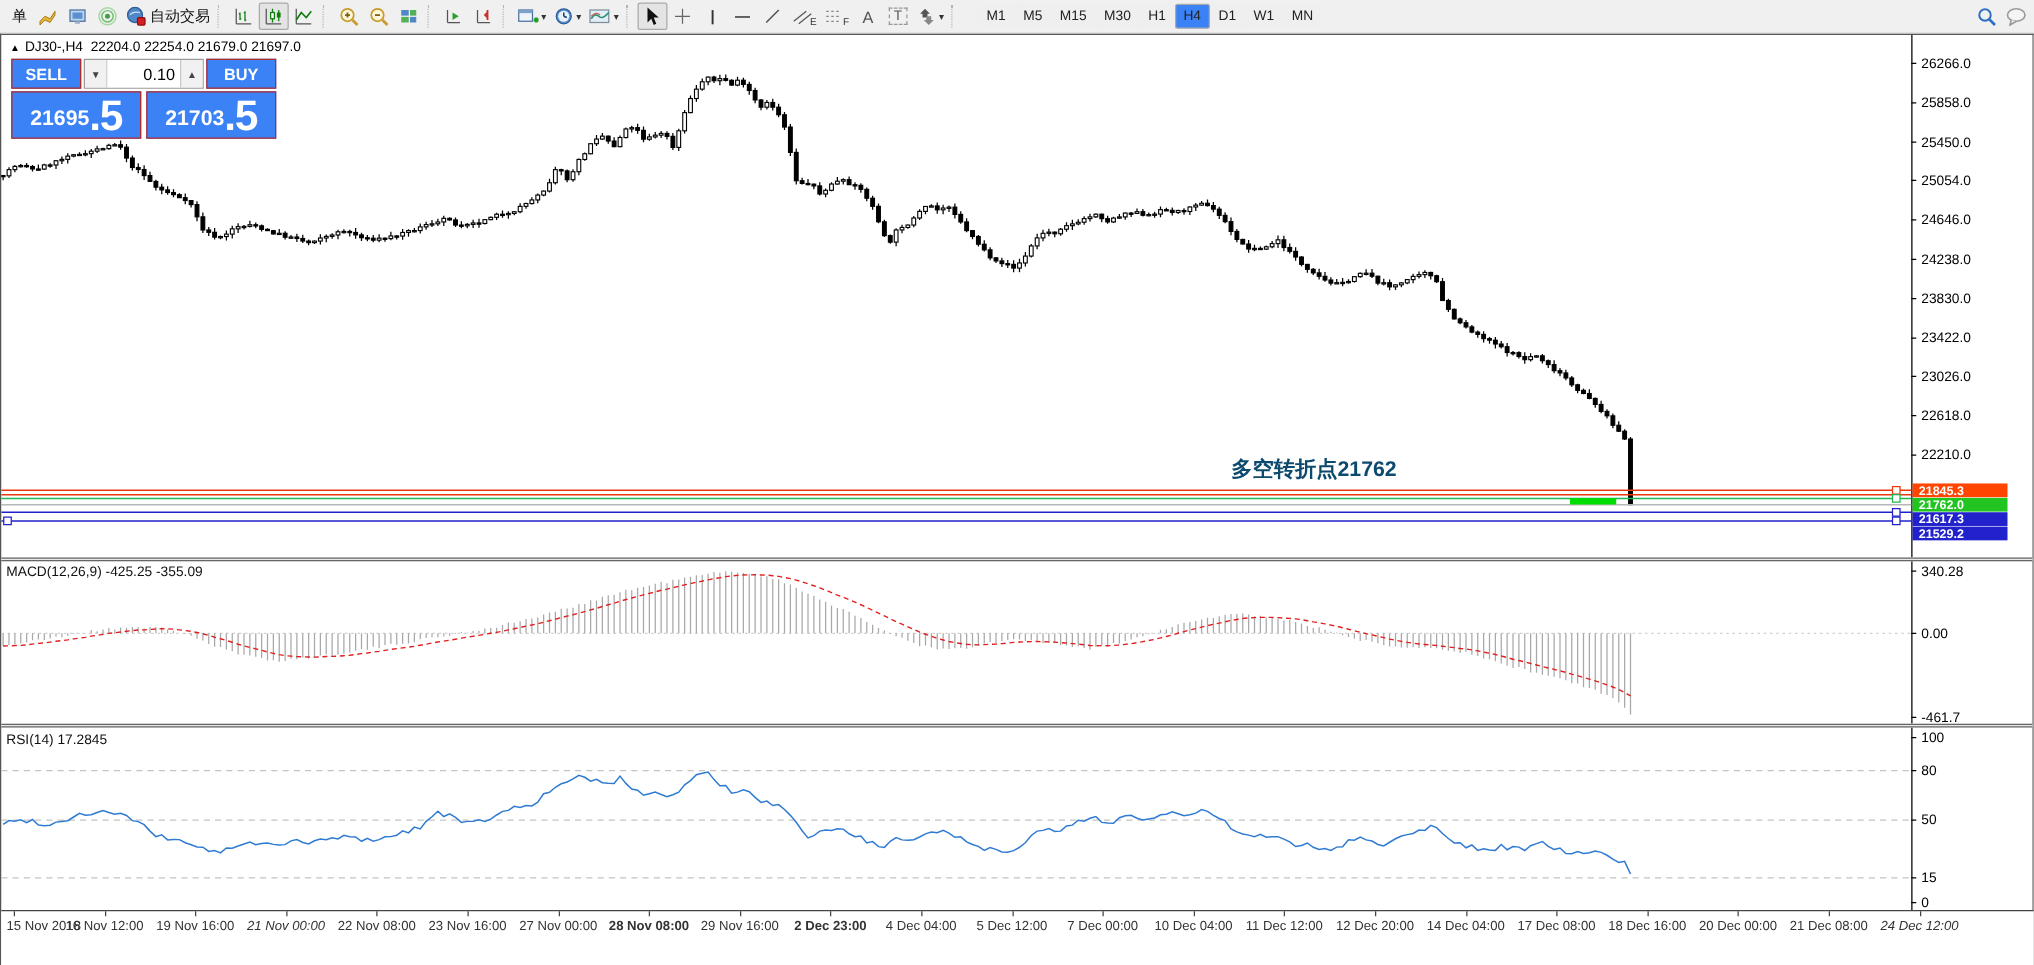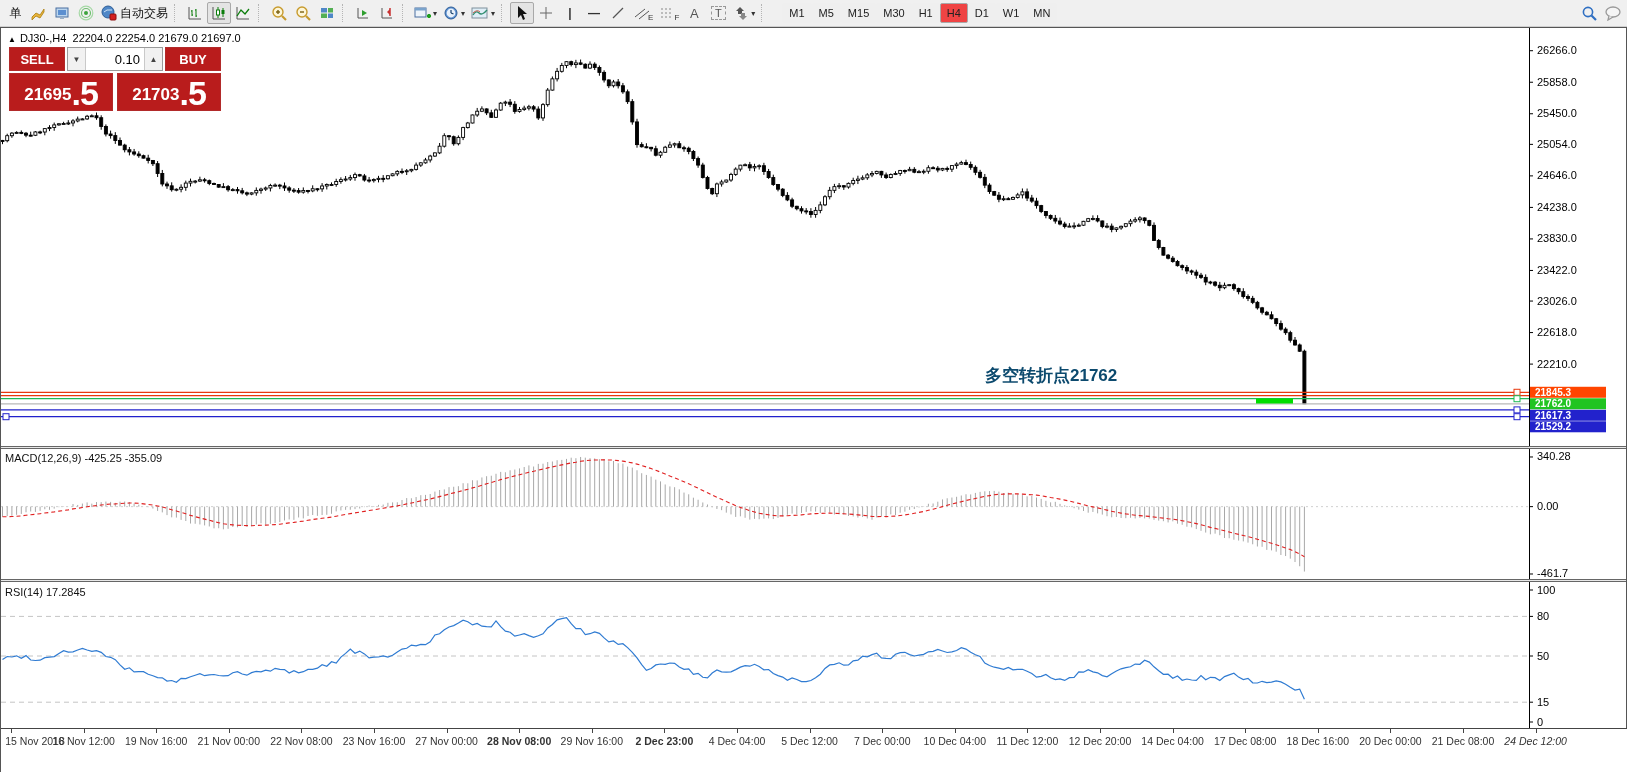--- a/index.html
+++ b/index.html
@@ -11,41 +11,41 @@
     border-bottom:1px solid #cfcfcf;display:flex;align-items:center;padding:0 2px;box-sizing:border-box;}
   .tb{height:22px;min-width:24px;display:flex;align-items:center;justify-content:center;
     border:1px solid transparent;border-radius:2px;background:transparent;padding:0 2px;cursor:default;}
   .tb.active{background:#e4e4e4;border:1px solid #a9a9a9;}
   .tb svg{display:block}
   .tb .cn{font-size:12px;color:#111;margin-left:3px;white-space:nowrap;}
   .caret{font-size:8px;color:#333;margin-left:2px;}
   .grip{width:4px;height:18px;border-left:1px dotted #b5b5b5;margin:0 4px 0 3px;}
   .tf{height:20px;min-width:27px;display:flex;align-items:center;justify-content:center;
     font-size:11px;color:#222;border:1px solid transparent;border-radius:2px;}
-  .tf.active{background:#ef4444;border:1px solid #a9a9a9;}
+  .tf.active{background:#3b82f6;border:1px solid #a9a9a9;}
   .tb-spacer{flex:1}
   .glyph{font-size:12px;color:#333;font-weight:bold;}
 
   
   .chart-frame{position:absolute;top:27px;left:0;width:1627px;height:745px;background:#fff;
     border-left:1px solid #555;border-right:1px solid #555;border-top:1px solid #555;box-sizing:border-box;}
   .panel-sep{position:absolute;left:0;width:100%;height:3px;background:#e8e8e8;
     border-top:1px solid #666;border-bottom:1px solid #666;box-sizing:border-box;}
   svg.panel{position:absolute;left:0;display:block;}
   .panel-label{position:absolute;left:4px;font-size:11px;color:#111;white-space:nowrap;}
 
   .chart-title{position:absolute;left:7px;top:4px;font-size:11px;color:#000;white-space:nowrap;}
   .chart-title .tri{font-size:8px;margin-right:4px;}
 
   .annotation{position:absolute;font-size:17px;font-weight:bold;white-space:nowrap;}
 
   
   .trade-panel{position:absolute;left:8px;top:19px;width:212px;}
   .tp-row1{display:flex;height:24px;}
-  .btn-red{background:#b91c1c;color:#fff;border:1px solid #b22a2a;display:flex;align-items:center;justify-content:center;
+  .btn-red{background:#3b82f6;color:#fff;border:1px solid #b22a2a;display:flex;align-items:center;justify-content:center;
     font-size:13px;font-weight:600;box-sizing:border-box;}
   .sellbuy{width:58px;height:24px;}
   .vol-group{display:flex;height:24px;margin:0 2px;border:1px solid #9b9b9b;box-sizing:border-box;background:#fff;}
   .spin{width:17px;background:#f1f1f1;border:0;display:flex;align-items:center;justify-content:center;
     font-size:8px;color:#444;border-left:1px solid #c9c9c9;border-right:1px solid #c9c9c9;}
   .vol-input{width:54px;border:0;outline:none;text-align:right;font-size:13px;padding:0 4px 0 0;
     font-family:"Liberation Sans",sans-serif;}
   .tp-row2{display:flex;margin-top:2px;height:38px;}
   .price-box{width:104px;display:flex;align-items:flex-end;justify-content:center;padding-bottom:2px;box-sizing:border-box;}
   .price-box.gap{margin-left:4px;}
@@ -1240,21 +1240,21 @@
         <polyline points="1.5,77.5 6.2,74.5 10.9,75.0 15.6,73.8 20.3,76.2 25.0,73.6 29.7,78.0 34.4,78.5 39.1,78.2 43.8,75.7 48.5,75.2 53.2,74.6 57.9,71.6 62.6,68.7 67.3,70.1 72.0,69.8 76.7,68.0 81.4,66.4 86.1,68.0 90.8,69.3 95.5,68.7 100.2,70.4 104.9,74.5 109.6,75.3 114.3,77.7 119.0,82.9 123.7,87.3 128.4,85.8 133.1,89.9 137.8,89.6 142.5,89.7 147.2,92.2 151.9,93.8 156.6,95.6 161.3,95.8 166.0,99.1 170.7,98.5 175.4,100.3 180.1,96.4 184.8,96.6 189.5,94.8 194.2,93.2 198.9,91.7 203.6,93.7 208.3,92.8 213.0,92.5 217.7,93.5 222.4,93.9 227.1,93.7 231.8,90.7 236.5,89.7 241.2,92.0 245.9,93.2 250.6,90.6 255.3,89.3 260.0,89.8 264.7,88.2 269.4,89.2 274.1,86.3 278.8,87.4 283.5,87.6 288.2,91.0 292.9,88.6 297.6,90.9 302.3,89.7 307.0,87.4 311.7,87.3 316.4,86.2 321.1,82.7 325.8,84.3 330.5,79.7 335.2,81.1 339.9,75.1 344.6,71.4 349.3,67.0 354.0,71.2 358.7,69.1 363.4,71.9 368.1,75.9 372.8,75.1 377.5,75.0 382.2,73.8 386.9,75.1 391.6,73.3 396.3,70.0 401.0,67.1 405.7,66.3 410.4,63.1 415.1,63.9 419.8,62.4 424.5,62.7 429.2,59.8 433.9,53.0 438.6,51.8 443.3,47.8 448.0,45.0 452.7,43.6 457.4,41.1 462.1,38.2 466.8,39.8 471.5,42.9 476.2,41.4 480.9,44.2 485.6,44.6 490.3,44.8 495.0,38.9 499.7,44.7 504.4,49.2 509.1,50.2 513.8,54.2 518.5,53.0 523.2,51.7 527.9,53.6 532.6,55.3 537.3,53.8 542.0,51.8 546.7,45.9 551.4,42.5 556.1,37.8 560.8,36.6 565.5,35.7 570.2,41.7 574.9,46.6 579.6,46.5 584.3,52.6 589.0,51.7 593.7,49.9 598.4,51.4 603.1,55.9 607.8,59.9 612.5,58.9 617.2,62.4 621.9,61.7 626.6,65.6 631.3,70.3 636.0,75.8 640.7,82.6 645.4,88.3 650.1,86.5 654.8,82.9 659.5,82.0 664.2,82.4 668.9,81.0 673.6,81.3 678.3,85.0 683.0,87.3 687.7,86.8 692.4,92.4 697.1,91.3 701.8,95.3 706.5,95.9 711.2,91.0 715.9,88.0 720.6,89.9 725.3,90.2 730.0,89.8 734.7,87.6 739.4,85.1 744.1,83.6 748.8,84.2 753.5,82.3 758.2,84.5 762.9,87.8 767.6,87.5 772.3,91.5 777.0,93.6 781.7,95.1 786.4,98.3 791.1,96.0 795.8,97.5 800.5,99.6 805.2,99.7 809.9,98.5 814.6,95.8 819.3,92.2 824.0,86.4 828.7,82.9 833.4,82.3 838.1,80.8 842.8,83.2 847.5,82.9 852.2,78.8 856.9,78.1 861.6,74.2 866.3,74.9 871.0,72.6 875.7,71.2 880.4,75.9 885.1,76.4 889.8,76.6 894.5,72.2 899.2,70.6 903.9,70.3 908.6,72.6 913.3,74.0 918.0,73.2 922.7,72.4 927.4,69.8 932.1,69.4 936.8,67.5 941.5,69.0 946.2,70.5 950.9,69.8 955.6,68.5 960.3,65.7 965.0,67.1 969.7,70.3 974.4,72.8 979.1,74.5 983.8,81.1 988.5,83.5 993.2,85.2 997.9,86.1 1002.6,87.3 1007.3,85.5 1012.0,87.8 1016.7,87.3 1021.4,87.3 1026.1,89.3 1030.8,91.5 1035.5,95.2 1040.2,94.4 1044.9,92.4 1049.6,95.8 1054.3,97.6 1059.0,96.9 1063.7,98.4 1068.4,95.7 1073.1,95.4 1077.8,89.8 1082.5,90.2 1087.2,87.6 1091.9,89.9 1096.6,90.8 1101.3,93.6 1106.0,94.8 1110.7,91.8 1115.4,89.0 1120.1,86.8 1124.8,85.7 1129.5,84.8 1134.2,82.1 1138.9,82.3 1143.6,78.3 1148.3,80.1 1153.0,84.8 1157.7,88.8 1162.4,92.3 1167.1,92.2 1171.8,96.2 1176.5,94.0 1181.2,98.3 1185.9,97.0 1190.6,98.0 1195.3,98.3 1200.0,93.6 1204.7,97.8 1209.4,95.3 1214.1,95.7 1218.8,98.4 1223.5,94.6 1228.2,92.9 1232.9,91.2 1237.6,95.1 1242.3,97.5 1247.0,96.4 1251.7,100.8 1256.4,101.0 1261.1,99.3 1265.8,100.7 1270.5,100.2 1275.2,98.8 1279.9,99.9 1284.6,102.2 1289.3,105.3 1294.0,108.0 1298.7,107.1 1303.4,117.2" fill="none" stroke="#2f7bd2" stroke-width="1.2"></polyline>
       </svg>
     <div class="timeline" id="timeline" style="top:700px;">
         <div class="t-tick" style="left: 10px;"></div>
         <div class="t-label" style="left: 34px;">15 Nov 2018</div>
         <div class="t-tick" style="left: 82.6px;"></div>
         <div class="t-label" style="left: 82.6px;">16 Nov 12:00</div>
         <div class="t-tick" style="left: 155.2px;"></div>
         <div class="t-label" style="left: 155.2px;">19 Nov 16:00</div>
         <div class="t-tick" style="left: 227.8px;"></div>
-        <div class="t-label" style="left: 227.8px;">21 Nov 00:00</div>
+        <div class="t-label" style="left: 227.8px; font-style: italic;">21 Nov 00:00</div>
         <div class="t-tick" style="left: 300.4px;"></div>
         <div class="t-label" style="left: 300.4px;">22 Nov 08:00</div>
         <div class="t-tick" style="left: 373px;"></div>
         <div class="t-label" style="left: 373px;">23 Nov 16:00</div>
         <div class="t-tick" style="left: 445.6px;"></div>
         <div class="t-label" style="left: 445.6px;">27 Nov 00:00</div>
         <div class="t-tick" style="left: 518.2px;"></div>
         <div class="t-label" style="left: 518.2px; font-weight: bold;">28 Nov 08:00</div>
         <div class="t-tick" style="left: 590.8px;"></div>
         <div class="t-label" style="left: 590.8px;">29 Nov 16:00</div>

